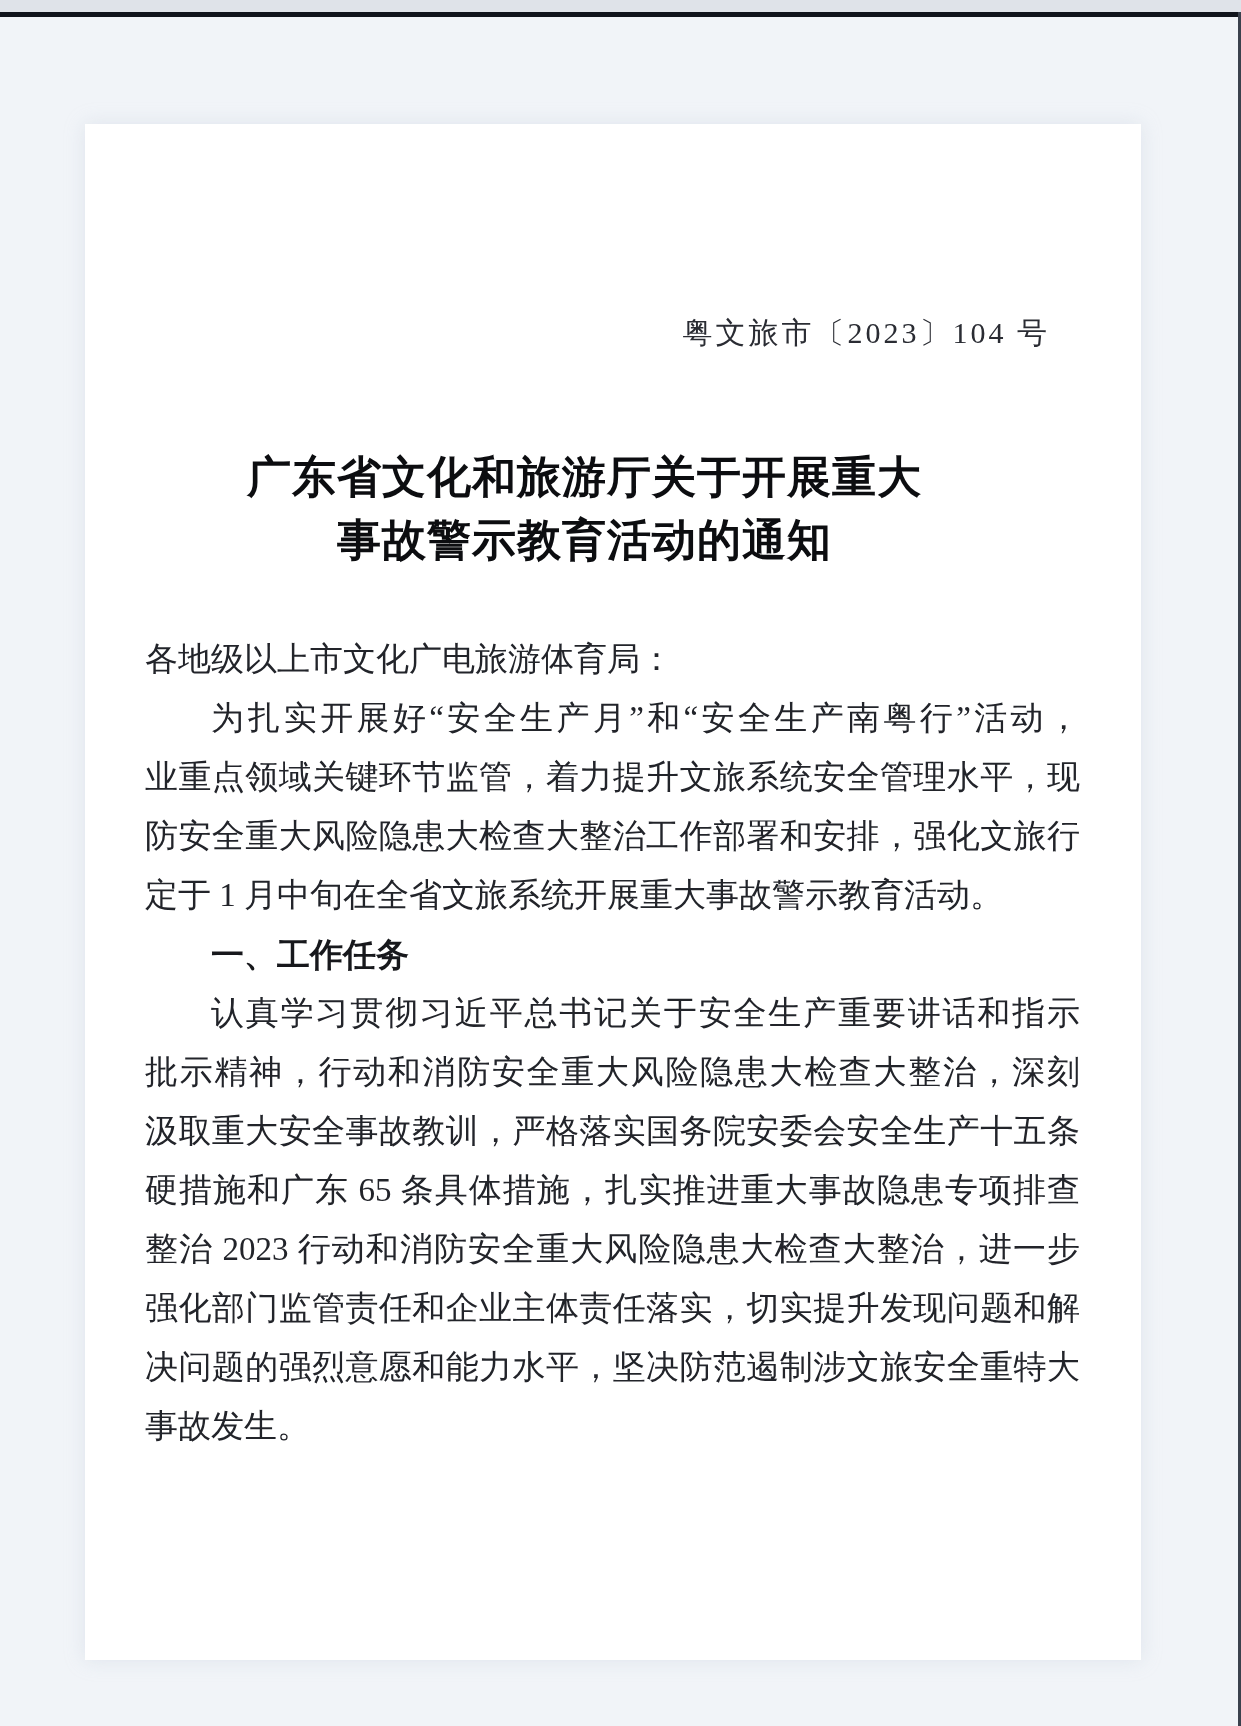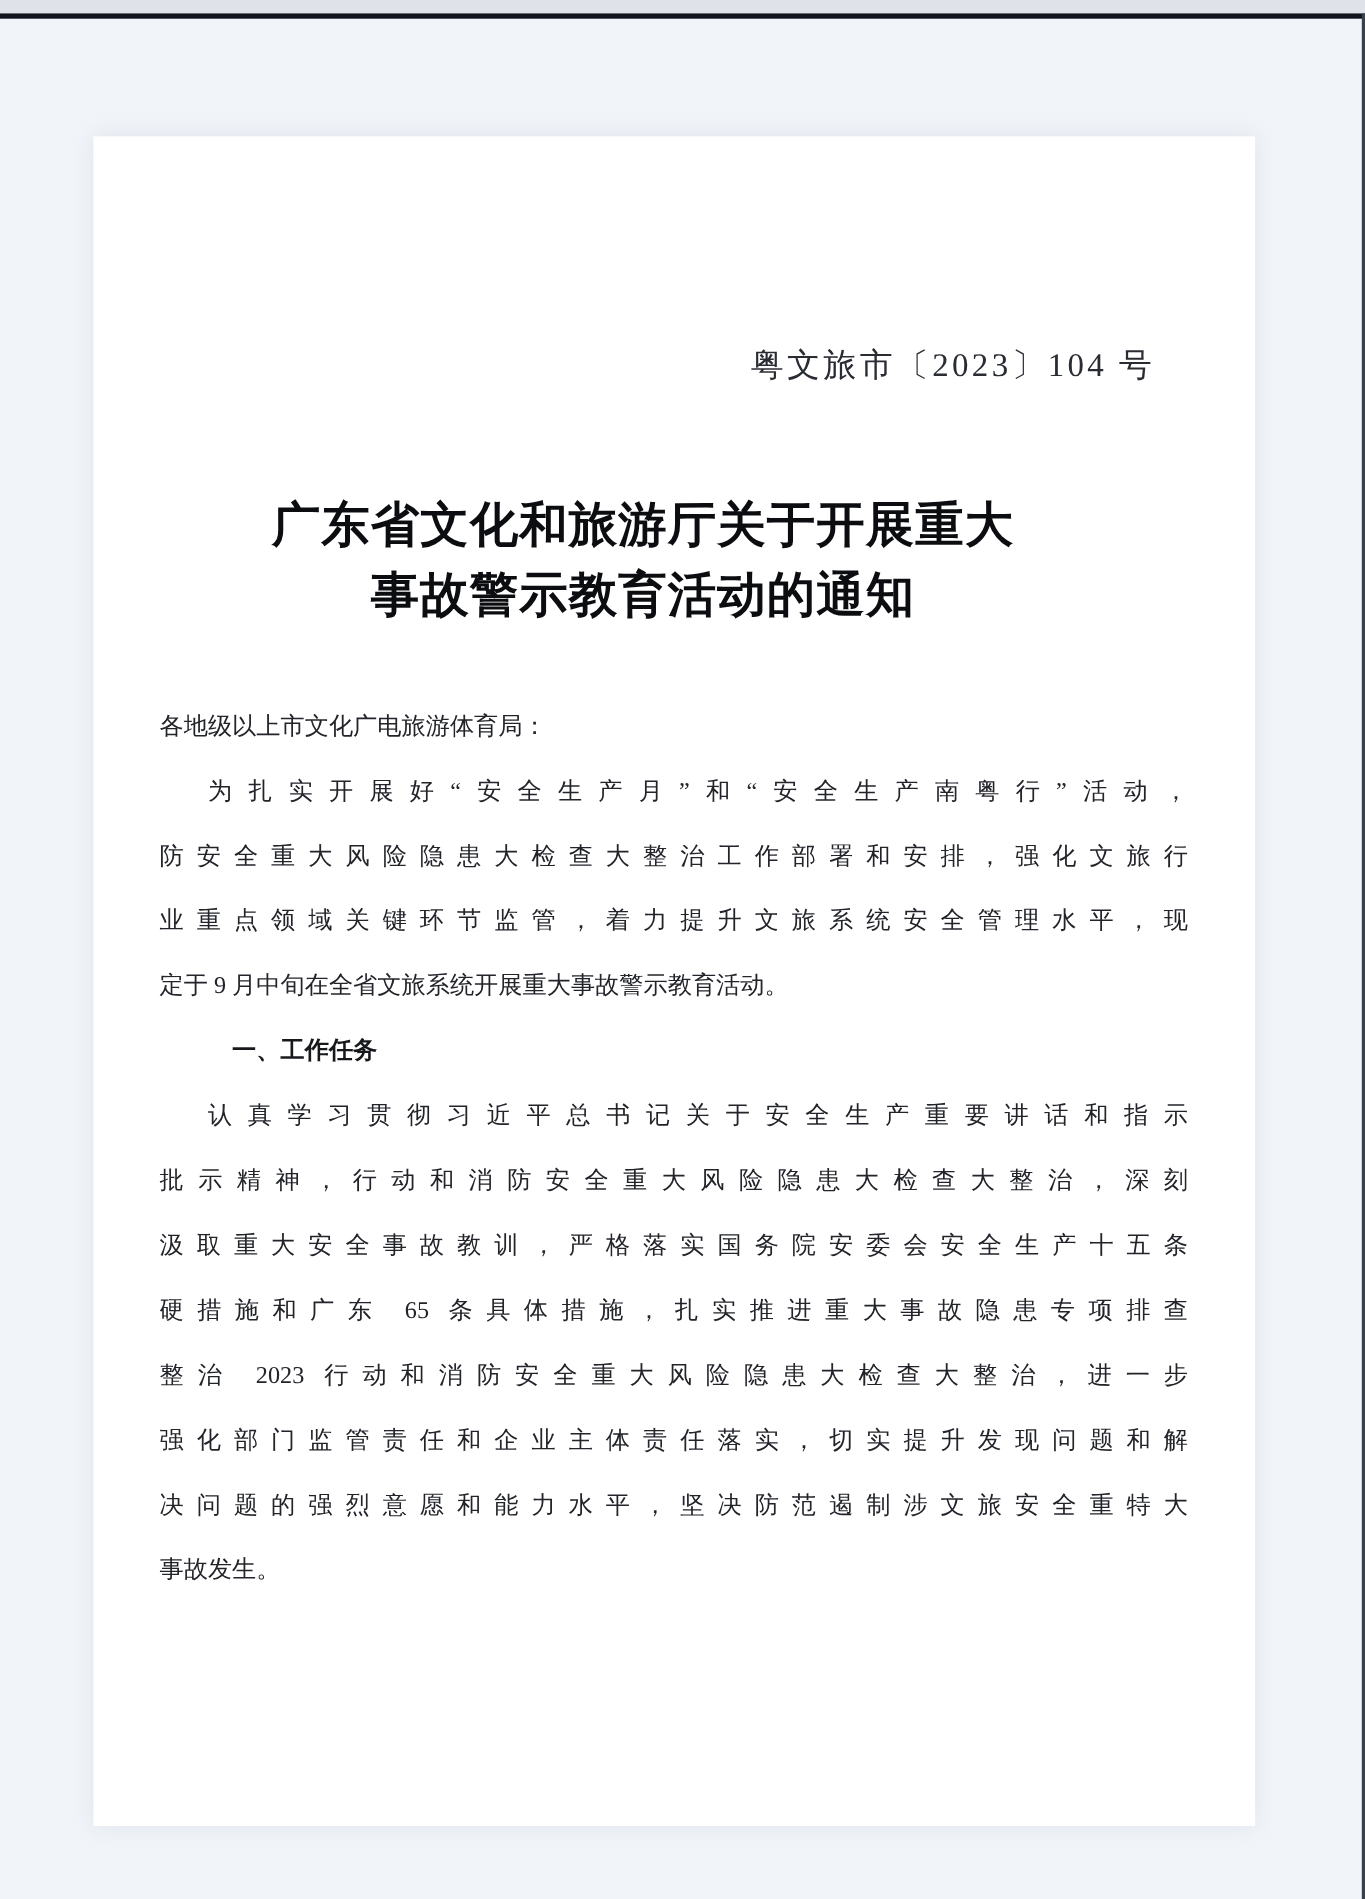--- a/index.html
+++ b/index.html
@@ -57,21 +57,21 @@
     font-weight: bold;
     color: var(--title-ink, #0c0d10);
     letter-spacing: 1px;
   }
   .title-line { display: block; }
 
   .body-flow {
     position: absolute;
     top: 618px; left: 0;
     width: 935px;
-    font-size: 22px;
+    font-size: 33px;
     line-height: 59px;
   }
 
   .addressee { text-align: left; }
 
   .para .line {
     text-align: justify;
     text-align-last: justify;
   }
   .para .line:first-child { text-indent: 2em; }
@@ -101,23 +101,23 @@
       <span class="title-line">广东省文化和旅游厅关于开展重大</span>
       <span class="title-line">事故警示教育活动的通知</span>
     </h1>
 
     <div class="body-flow">
 
       <div class="addressee">各地级以上市文化广电旅游体育局：</div>
 
       <div class="para">
           <div class="line">为扎实开展好“安全生产月”和“安全生产南粤行”活动，</div>
+          <div class="line">业重点领域关键环节监管，着力提升文旅系统安全管理水平，现</div>
           <div class="line">防安全重大风险隐患大检查大整治工作部署和安排，强化文旅行</div>
-          <div class="line">业重点领域关键环节监管，着力提升文旅系统安全管理水平，现</div>
-          <div class="line">定于 9 月中旬在全省文旅系统开展重大事故警示教育活动。</div>
+          <div class="line">定于 1 月中旬在全省文旅系统开展重大事故警示教育活动。</div>
         </div>
 
       <div class="heading">一、工作任务</div>
 
       <div class="para">
           <div class="line">认真学习贯彻习近平总书记关于安全生产重要讲话和指示</div>
           <div class="line">批示精神，行动和消防安全重大风险隐患大检查大整治，深刻</div>
           <div class="line">汲取重大安全事故教训，严格落实国务院安委会安全生产十五条</div>
           <div class="line">硬措施和广东 65 条具体措施，扎实推进重大事故隐患专项排查</div>
           <div class="line">整治 2023 行动和消防安全重大风险隐患大检查大整治，进一步</div>

